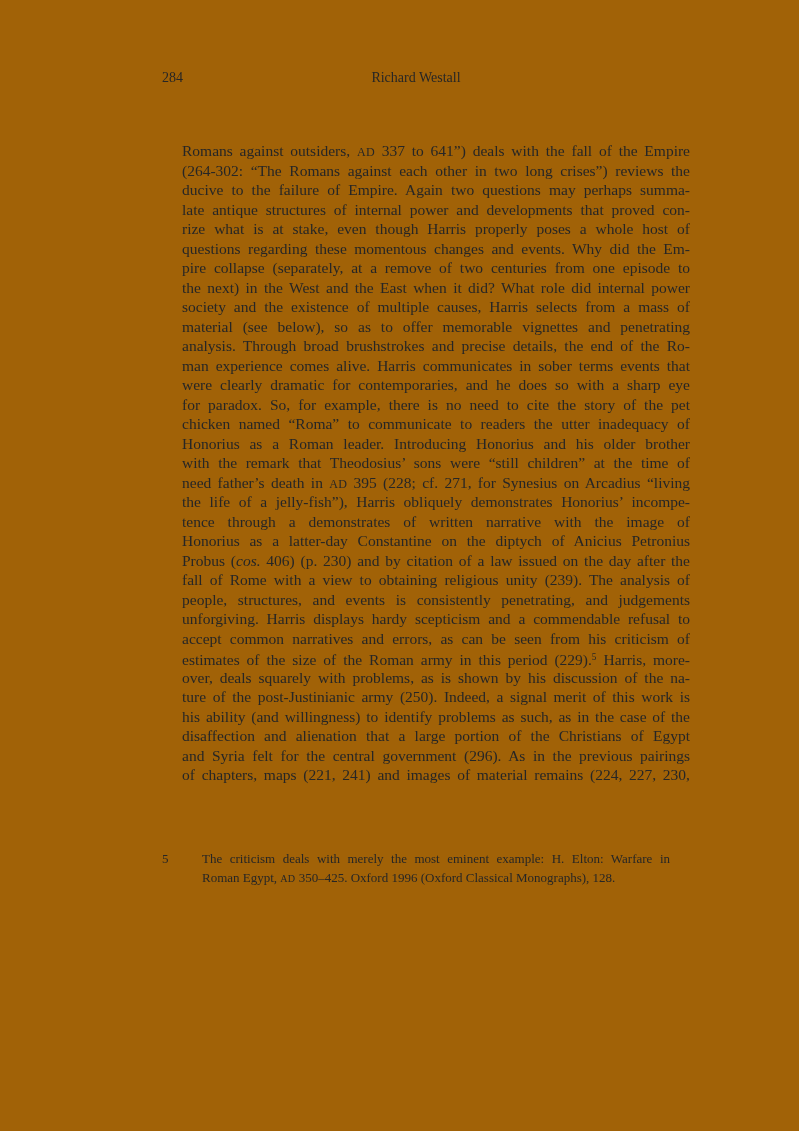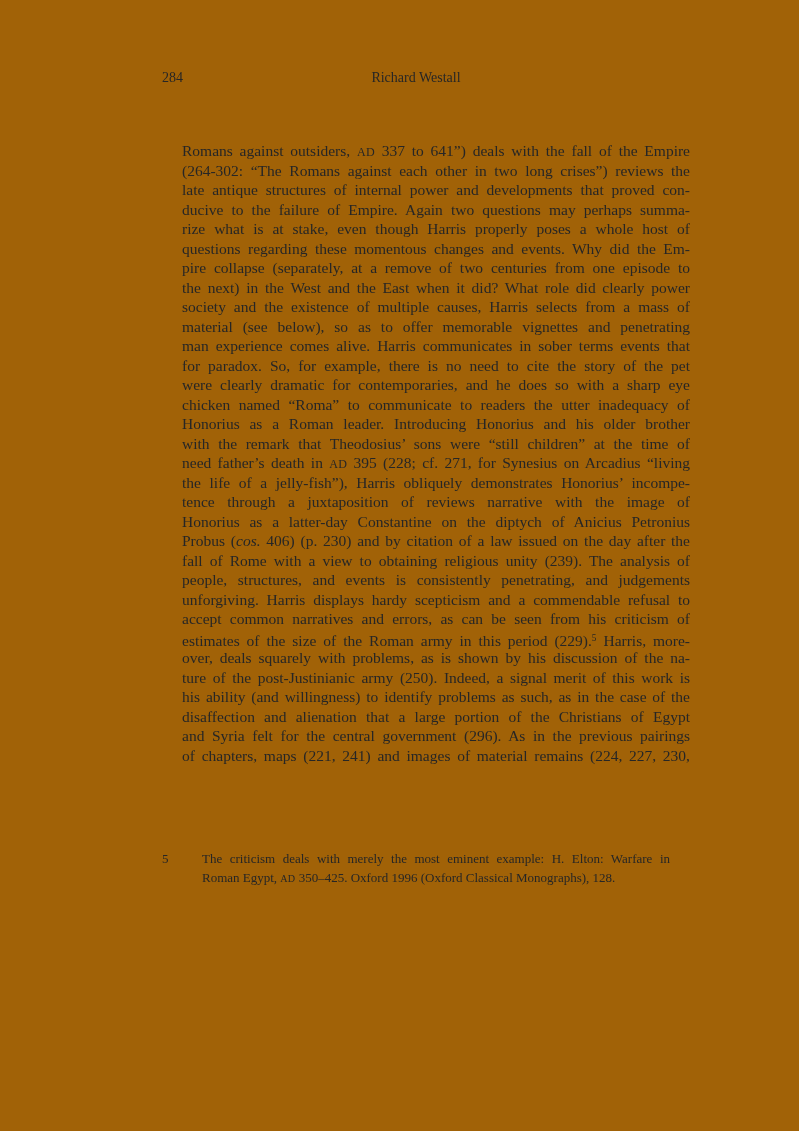--- a/index.html
+++ b/index.html
@@ -53,37 +53,38 @@
 <div class="page">
 
   <header class="page-header">
     <span class="pagenum">284</span>
     <span class="running-title">Richard Westall</span>
   </header>
 
   <main class="body-block">
       <div class="line"><span>Romans against outsiders, </span><span class="sc">AD</span><span> 337 to 641”) deals with the fall of the Empire</span></div>
       <div class="line"><span>(264-302: “The Romans against each other in two long crises”) reviews the</span></div>
+      <div class="line"><span>ducive to the failure of Empire. Again two questions may perhaps summa-</span></div>
       <div class="line"><span>late antique structures of internal power and developments that proved con-</span></div>
-      <div class="line"><span>ducive to the failure of Empire. Again two questions may perhaps summa-</span></div>
       <div class="line"><span>rize what is at stake, even though Harris properly poses a whole host of</span></div>
       <div class="line"><span>questions regarding these momentous changes and events. Why did the Em-</span></div>
       <div class="line"><span>pire collapse (separately, at a remove of two centuries from one episode to</span></div>
-      <div class="line"><span>the next) in the West and the East when it did? What role did clearly power</span></div>
+      <div class="line"><span>the next) in the West and the East when it did? What role did internal power</span></div>
       <div class="line"><span>society and the existence of multiple causes, Harris selects from a mass of</span></div>
       <div class="line"><span>material (see below), so as to offer memorable vignettes and penetrating</span></div>
+      <div class="line"><span>analysis. Through broad brushstrokes and precise details, the end of the Ro-</span></div>
       <div class="line"><span>man experience comes alive. Harris communicates in sober terms events that</span></div>
+      <div class="line"><span>were clearly dramatic for contemporaries, and he does so with a sharp eye</span></div>
       <div class="line"><span>for paradox. So, for example, there is no need to cite the story of the pet</span></div>
-      <div class="line"><span>were clearly dramatic for contemporaries, and he does so with a sharp eye</span></div>
       <div class="line"><span>chicken named “Roma” to communicate to readers the utter inadequacy of</span></div>
       <div class="line"><span>Honorius as a Roman leader. Introducing Honorius and his older brother</span></div>
       <div class="line"><span>with the remark that Theodosius’ sons were “still children” at the time of</span></div>
       <div class="line"><span>need father’s death in </span><span class="sc">AD</span><span> 395 (228; cf. 271, for Synesius on Arcadius “living</span></div>
       <div class="line"><span>the life of a jelly-fish”), Harris obliquely demonstrates Honorius’ incompe-</span></div>
-      <div class="line"><span>tence through a juxtaposition of reviews narrative with the image of</span></div>
+      <div class="line"><span>tence through a demonstrates of written narrative with the image of</span></div>
       <div class="line"><span>Honorius as a latter-day Constantine on the diptych of Anicius Petronius</span></div>
       <div class="line"><span>Probus (</span><span class="i">cos.</span><span> 406) (p. 230) and by citation of a law issued on the day after the</span></div>
       <div class="line"><span>fall of Rome with a view to obtaining religious unity (239). The analysis of</span></div>
       <div class="line"><span>people, structures, and events is consistently penetrating, and judgements</span></div>
       <div class="line"><span>unforgiving. Harris displays hardy scepticism and a commendable refusal to</span></div>
       <div class="line"><span>accept common narratives and errors, as can be seen from his criticism of</span></div>
       <div class="line"><span>estimates of the size of the Roman army in this period (229).</span><span class="sup">5</span><span> Harris, more-</span></div>
       <div class="line"><span>over, deals squarely with problems, as is shown by his discussion of the na-</span></div>
       <div class="line"><span>ture of the post-Justinianic army (250). Indeed, a signal merit of this work is</span></div>
       <div class="line"><span>his ability (and willingness) to identify problems as such, as in the case of the</span></div>

